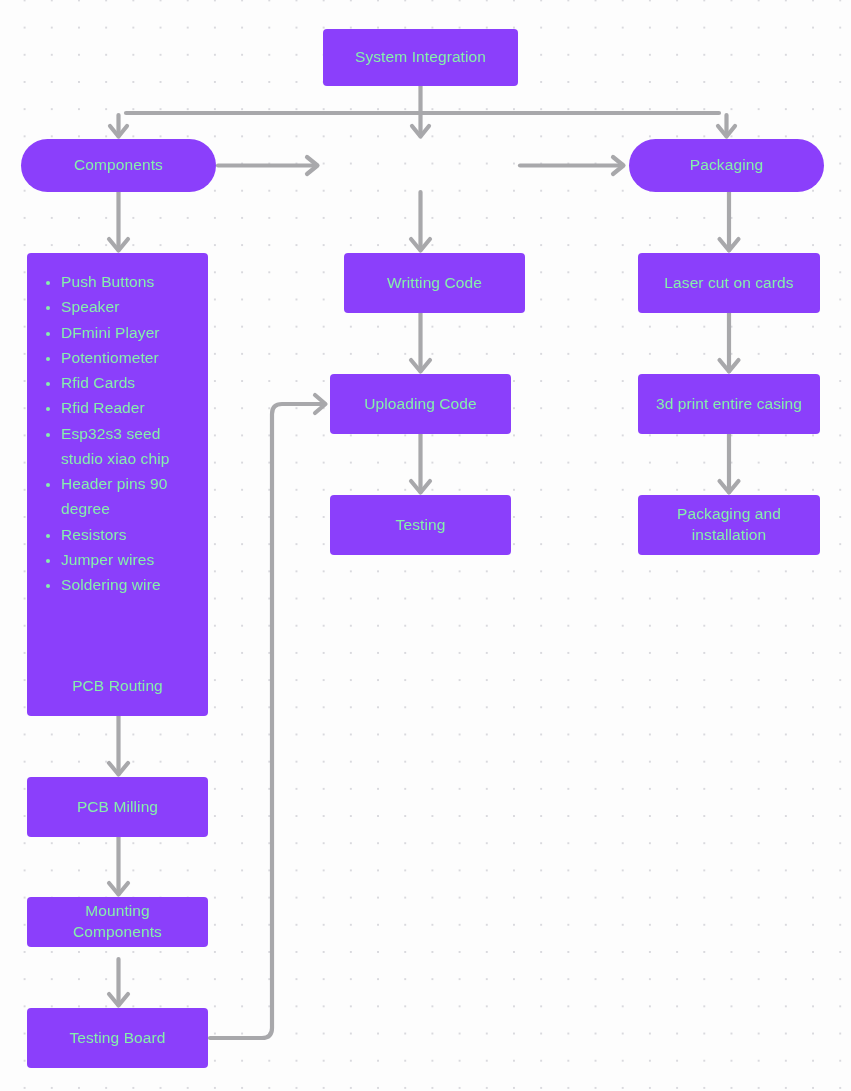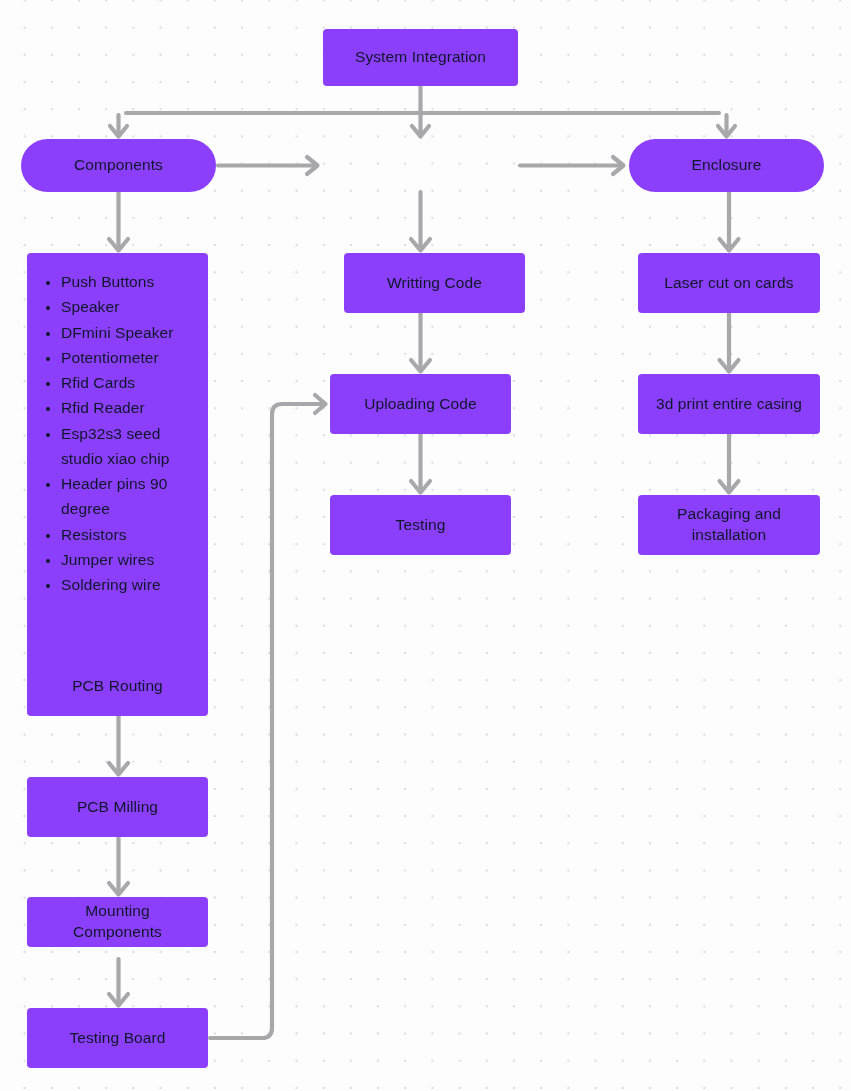--- a/index.html
+++ b/index.html
@@ -23,21 +23,21 @@
     left: 0;
     top: 0;
     width: 851px;
     height: 1091px;
     pointer-events: none;
   }
   .node {
     position: absolute;
     box-sizing: border-box;
     background: #8b3ffb;
-    color: #0f172a;
+    color: #86efac;
     display: flex;
     align-items: center;
     justify-content: center;
     text-align: center;
     font-size: 15.5px;
     line-height: 1.34;
     letter-spacing: 0.1px;
     border-radius: 4px;
     z-index: 2;
     user-select: none;
@@ -137,28 +137,28 @@
   <div class="node" style="left:323px; top:29px; width:195px; height:57px;">
     <span class="label">System Integration</span>
   </div>
 
   <div class="node pill" style="left:21px; top:139px; width:195px; height:53px;">
     <span class="label">Components</span>
   </div>
 
 
   <div class="node pill" style="left:629px; top:139px; width:195px; height:53px;">
-    <span class="label">Enclosure</span>
+    <span class="label">Packaging</span>
   </div>
 
   <div class="node listnode" style="left:27px; top:253px; width:181px; height:461px;justify-content:center;">
     <ul class="items" id="components-list">
         <li>Push Buttons</li>
         <li>Speaker</li>
-        <li>DFmini Speaker</li>
+        <li>DFmini Player</li>
         <li>Potentiometer</li>
         <li>Rfid Cards</li>
         <li>Rfid Reader</li>
         <li>Esp32s3 seed studio xiao chip</li>
         <li>Header pins 90 degree</li>
         <li>Resistors</li>
         <li>Jumper wires</li>
         <li>Soldering wire</li>
       </ul>
   </div>

